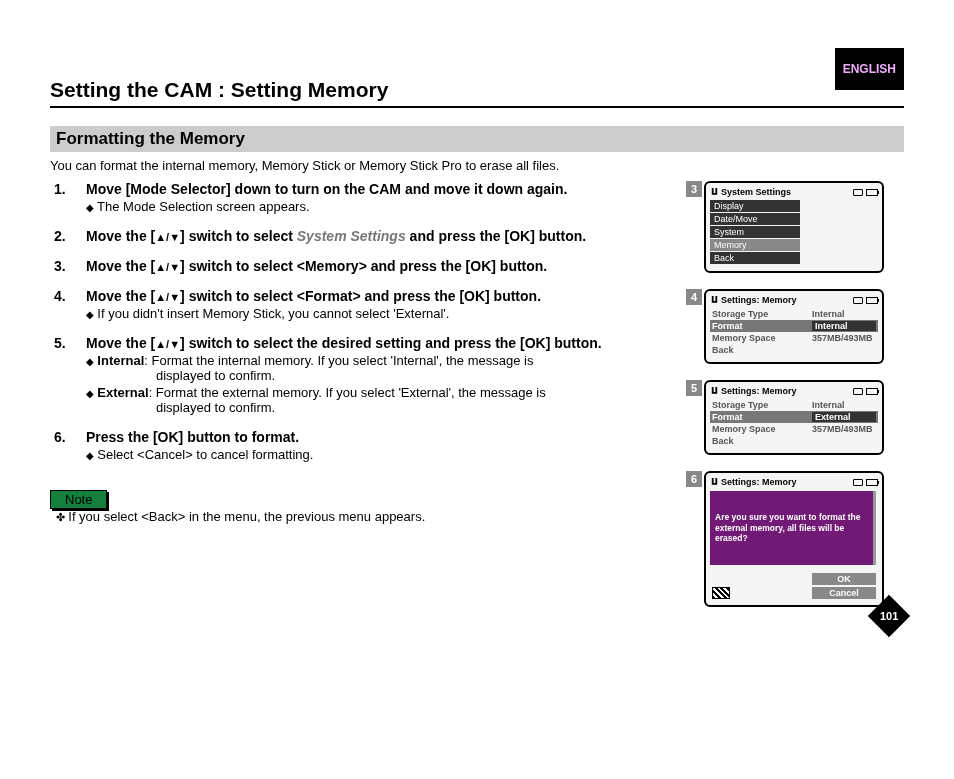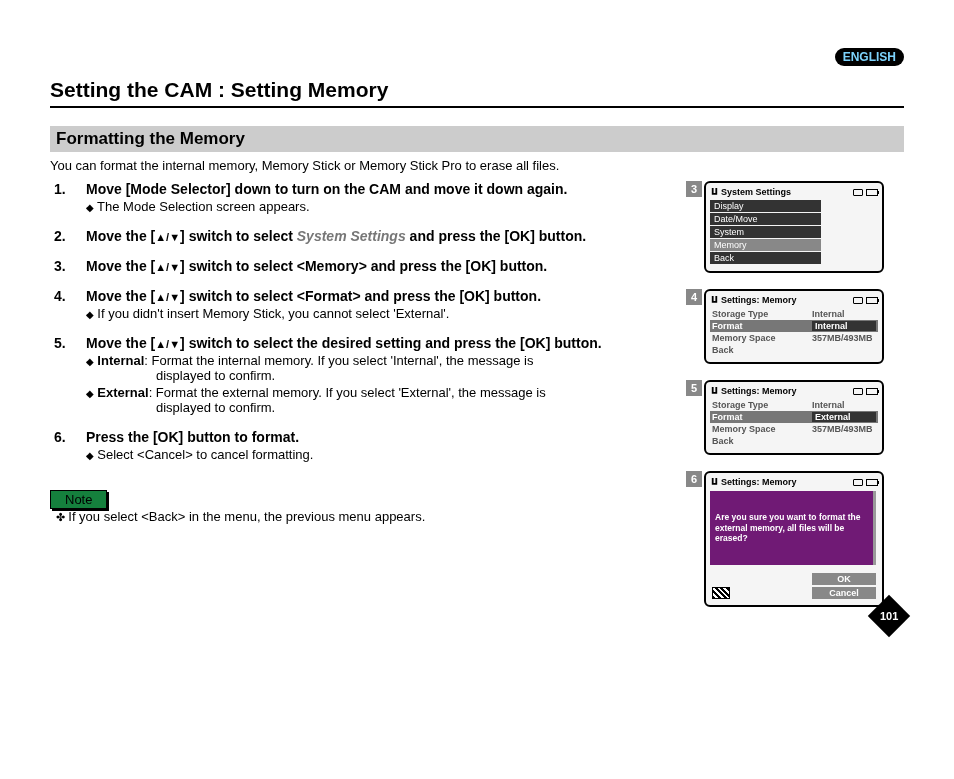--- a/index.html
+++ b/index.html
@@ -1,18 +1,18 @@
 <!DOCTYPE html>
 <html><head>
 <meta charset="utf-8">
 <style>
   * { box-sizing: border-box; margin: 0; padding: 0; }
   body { font-family: Arial, Helvetica, sans-serif; background: #fff; width: 954px; height: 779px; position: relative; }
   .page { padding: 50px 50px 30px 50px; position: relative; }
-  .lang-badge { position: absolute; top: 48px; right: 50px; background: #000; color: #7dd3fc; font-weight: bold; font-size: 12px; padding: 2px 8px; border-radius: 9px; }
+  .lang-badge { position: absolute; top: 48px; right: 50px; background: #000; color: #f0abfc; font-weight: bold; font-size: 12px; padding: 14px 8px; }
   .title { font-size: 21px; font-weight: bold; border-bottom: 2px solid #000; padding-bottom: 4px; margin-top: 28px; }
   .subtitle { background: #ccc; font-size: 17px; font-weight: bold; padding: 3px 6px; margin-top: 18px; }
   .intro { font-size: 13px; margin-top: 6px; }
   .main-columns { display: flex; margin-top: 8px; }
   .text-col { flex: 1; padding-right: 12px; }
   .screens-col { width: 200px; position: relative; }
   ol.steps { list-style: none; counter-reset: step; }
   ol.steps > li { counter-increment: step; margin-bottom: 14px; position: relative; padding-left: 36px; font-size: 14px; }
   ol.steps > li::before { content: counter(step) "."; position: absolute; left: 4px; font-weight: bold; }
   ol.steps > li .step-main { font-weight: bold; }
@@ -31,21 +31,21 @@
   .screen-wrap { position: relative; margin-bottom: 16px; }
   .screen-num { position: absolute; left: -18px; top: 0; width: 16px; height: 16px; background: #888; color: #fff; font-size: 11px; font-weight: bold; display: flex; align-items: center; justify-content: center; }
   .screen { border: 2px solid #000; border-radius: 6px; width: 180px; background: #f5f5f5; font-size: 9px; padding: 4px 4px 6px 4px; position: relative; }
   .screen-hdr { display: flex; align-items: center; justify-content: space-between; font-weight: bold; font-size: 9px; margin-bottom: 3px; }
   .screen-hdr .left { display: flex; align-items: center; gap: 2px; }
   .ico-tools { width: 9px; height: 9px; background: #000; clip-path: polygon(20% 0,40% 0,40% 60%,60% 60%,60% 0,80% 0,80% 80%,20% 80%); }
   .ico-batt { width: 12px; height: 7px; border: 1px solid #000; position: relative; }
   .ico-batt::after { content:""; position:absolute; right:-2px; top:1px; width:1px; height:3px; background:#000;}
   .ico-card { width: 10px; height: 7px; border: 1px solid #000; border-radius: 1px; }
   .right-icons { display:flex; gap:3px; align-items:center; }
-  .menu-col { width: 111px; }
+  .menu-col { width: 90px; }
   .menu-item { background: #333; color: #fff; padding: 1px 4px; margin-bottom: 1px; font-size: 9px; }
   .menu-item.sel { background: #888; }
   .kv-row { display: flex; justify-content: flex-start; gap: 22px; font-size: 9px; color: #555; padding: 1px 2px; font-weight: bold; }
   .kv-row.sel { background: #777; color: #fff; }
   .kv-row .k { width: 78px; }
   .kv-row .v { flex:1; }
   .kv-row.sel .v { background:#333; color:#fff; padding:0 3px; display:inline-block; }
   .dialog { background:#701a75; color:#fff; font-weight:bold; font-size:8.5px; padding:21px 5px; margin:4px 2px 2px 0; border-right:3px solid #999; line-height:1.25;}
   .dlg-btns { margin-top:4px; }
   .dlg-btn { background:#888; color:#fff; font-size:9px; font-weight:bold; padding:1px 0; margin:2px 0 0 auto; width:64px; text-align:center; }

